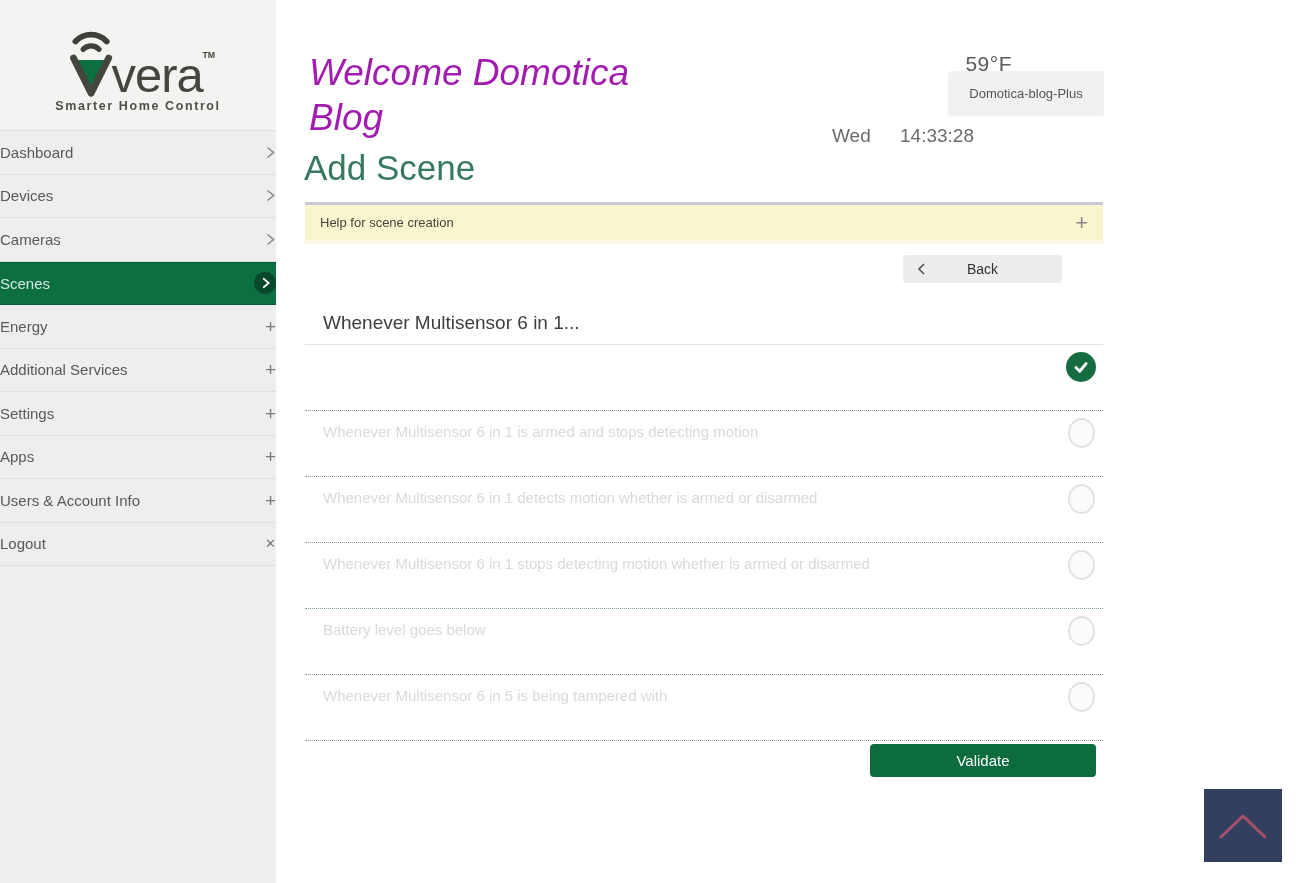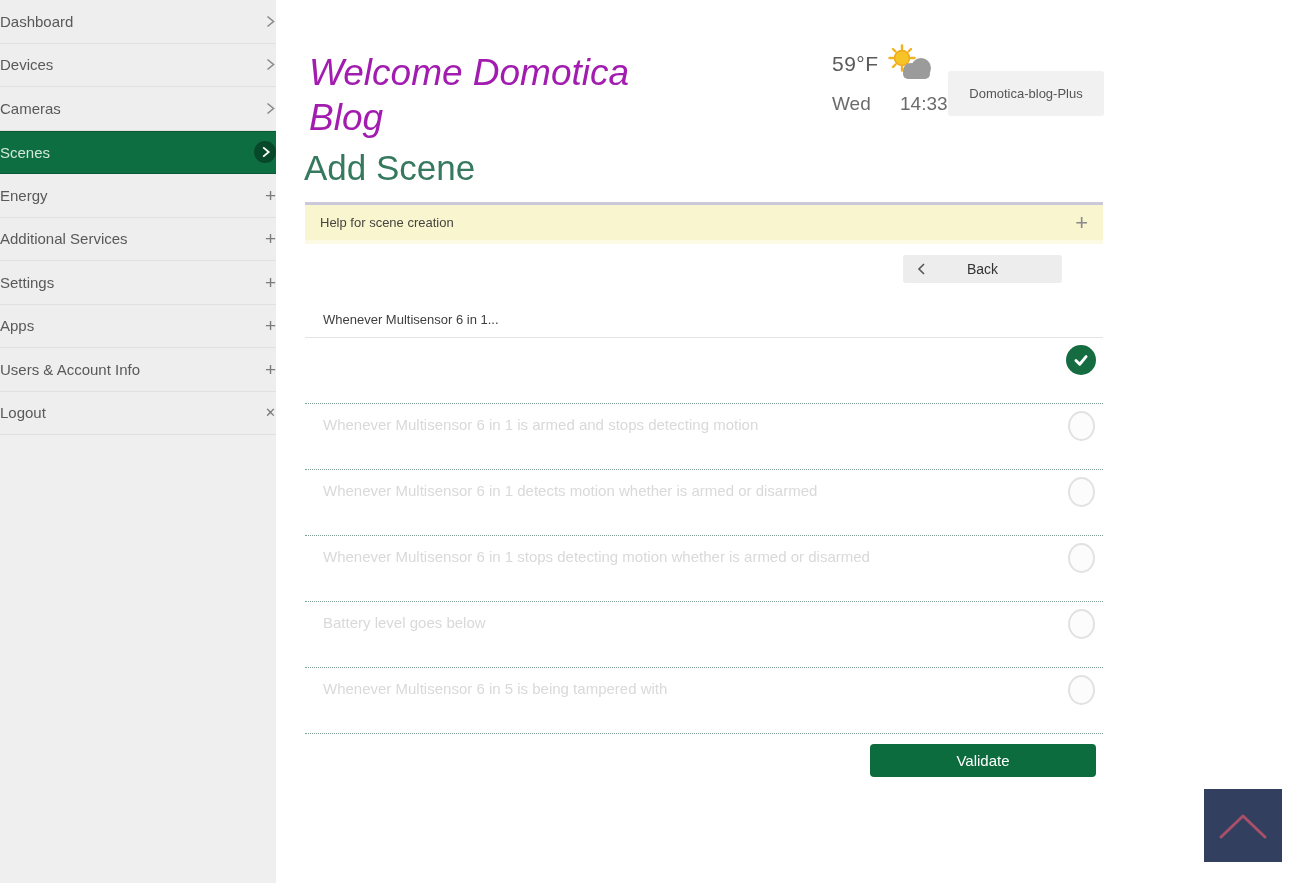--- a/index.html
+++ b/index.html
@@ -40,21 +40,21 @@
   }
 
   
   .main { position:absolute; left:276px; top:0; width:1024px; height:883px; background:#fff; }
 
   .welcome-title {
     position:absolute; left:33px; top:50px; width:370px;
     font-size:37px; line-height:45px; font-weight:300; color:#a21caf;font-style:italic;
   }
   .weather { position:absolute; left:556px; top:44px; width:180px; }
-  .temp-row { display:flex; align-items:flex-start; }
+  .temp-row { display:flex; align-items:flex-end;flex-direction:column; }
   .temp-value { font-size:21px; color:#5a5a5a; margin-top:8px; letter-spacing:.5px; }
   .weather-icon { margin-left:6px; }
   .daytime-row { display:flex; margin-top:5px; font-size:19px; color:#6b6b6b; }
   .day-label { width:46px; }
   .time-label { margin-left:22px; }
 
   .controller-btn {
     position:absolute; left:672px; top:71px; width:156px; height:45px;
     background:#f1f1f1; border:none; border-radius:3px;
     font-size:13px; color:#555; font-family:inherit; cursor:pointer;
@@ -77,21 +77,21 @@
   .back-btn {
     position:absolute; left:627px; top:255px; width:159px; height:28px;
     background:#ededed; border:none; border-radius:3px; cursor:pointer;
     font-family:inherit; font-size:14px; color:#333;
   }
   .back-btn .back-chevron { position:absolute; left:13px; top:7px; }
   .back-btn .back-label { display:block; text-align:center; }
 
   .trigger-list { position:absolute; left:29px; top:305px; width:798px; }
   .list-header {
-    padding:7px 18px 10px; font-size:13px; color:#3e3e3e;
+    padding:7px 18px 10px; font-size:19px; color:#3e3e3e;
     border-bottom:1px solid #e3e3e3;
   }
   .option-row {
     height:66px; border-bottom:1px dotted #7d9e90; position:relative;
     padding:12px 18px 0; cursor:pointer;
   }
   .option-label { font-size:15px; color:#5d5d5d; }
   .option-row.disabled .option-label { color:#d9d9d9; }
   .check-circle {
     position:absolute; right:7px; top:7px; width:30px; height:30px; border-radius:50%;
@@ -110,20 +110,31 @@
 
   .scroll-top {
     position:absolute; left:1204px; top:789px; width:78px; height:73px;
     background:#323f5f; cursor:pointer; display:flex; align-items:center; justify-content:center;
   }
 </style>
 </head>
 <body>
 
 <aside class="sidebar">
+  <div class="logo-area">
+    <svg width="158" height="86" viewBox="0 0 160 88">
+      <path d="M16 25 A22 22 0 0 1 48 25" fill="none" stroke="#3f3f3b" stroke-width="6" stroke-linecap="round"></path>
+      <path d="M24 33 A11 11 0 0 1 40 33" fill="none" stroke="#3f3f3b" stroke-width="5.5" stroke-linecap="round"></path>
+      <polygon points="17,44 47,44 32,74" fill="#0c6e41"></polygon>
+      <path d="M14 42 L32 78 L50 42" fill="none" stroke="#45453e" stroke-width="7" stroke-linecap="round" stroke-linejoin="round"></path>
+      <text x="53" y="77" font-size="50" font-weight="500" letter-spacing="-1" fill="#45453e">vera</text>
+      <text x="146" y="42" font-size="9" font-weight="600" fill="#45453e">TM</text>
+    </svg>
+    <div class="logo-tagline">Smarter Home Control</div>
+  </div>
 
   <nav>
     <div class="nav-item">
       <span>Dashboard</span>
       <span class="trail">
         <svg width="12" height="13" viewBox="0 0 12 13">
             <polyline points="3.5,1.5 9.5,6.5 3.5,11.5" fill="none" stroke="#8a8a8a" stroke-width="1.6"></polyline>
           </svg>
       </span>
     </div>

